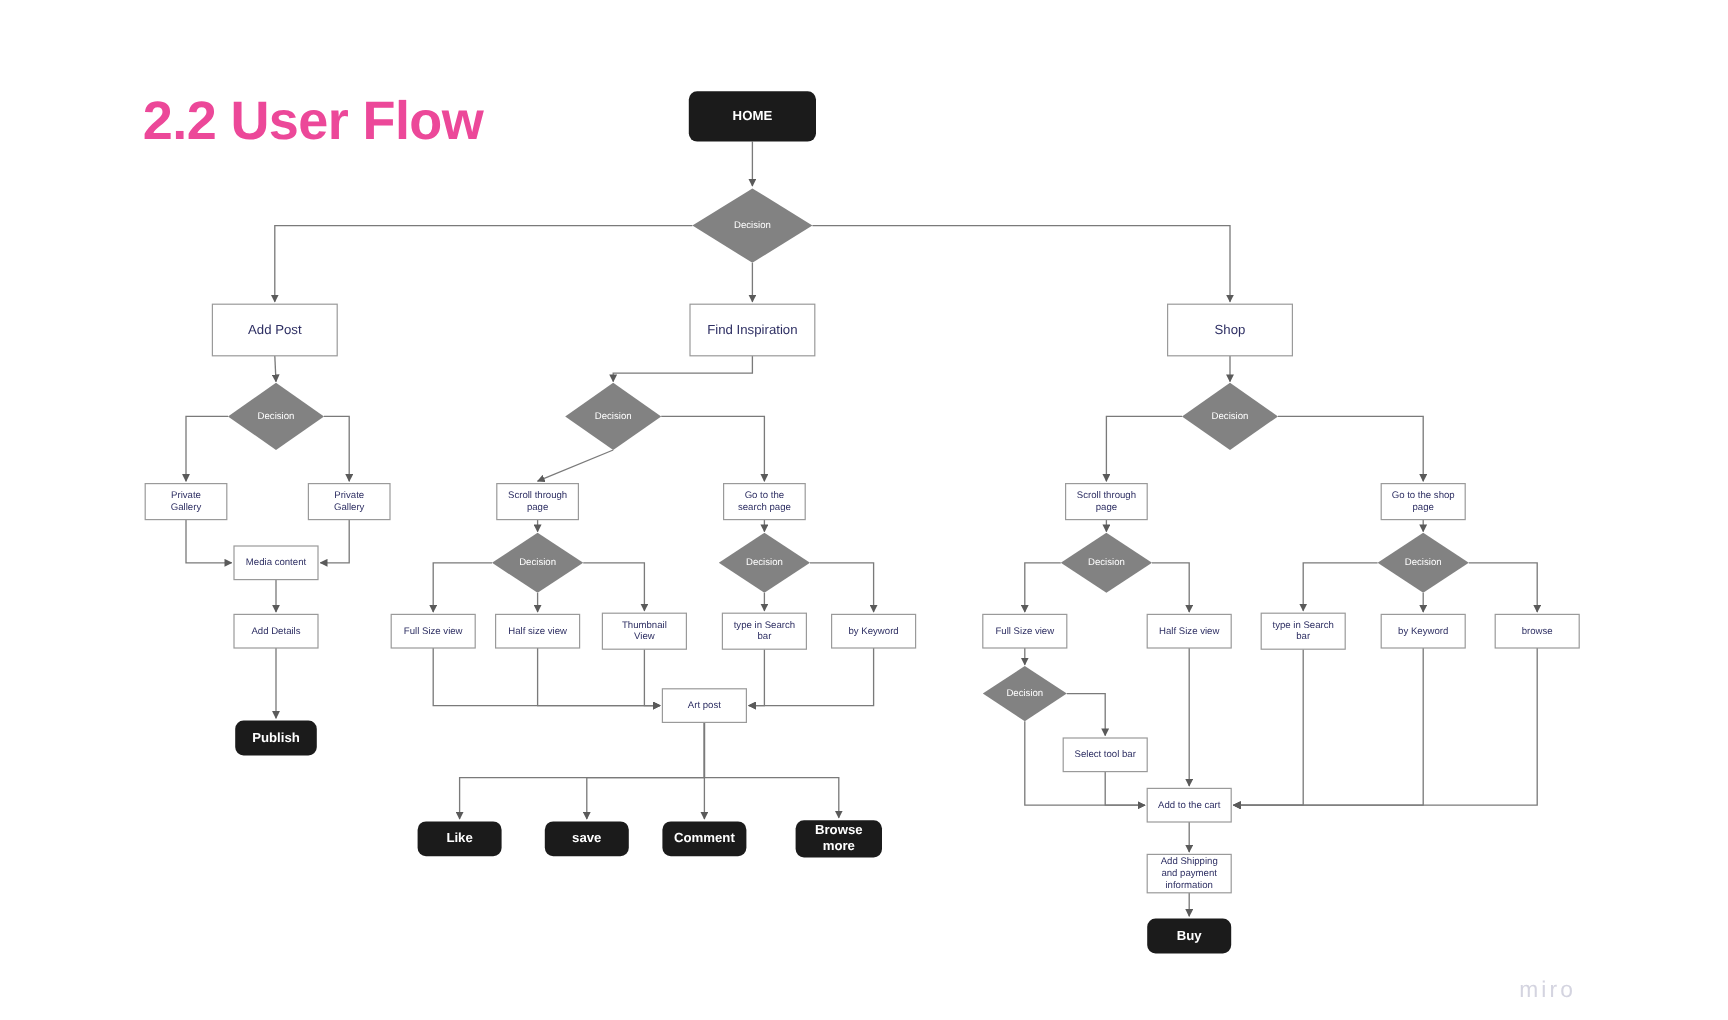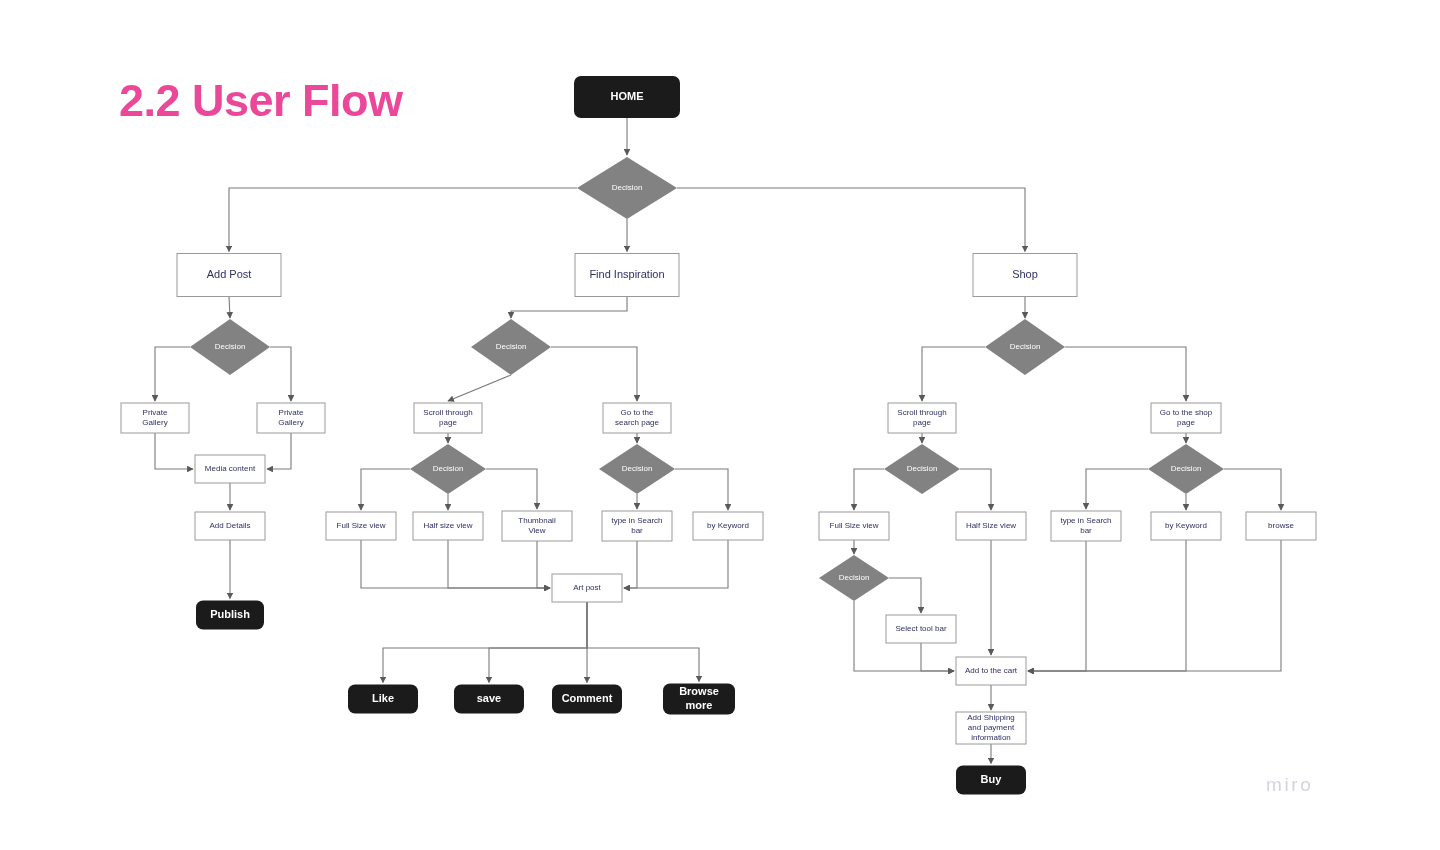--- a/index.html
+++ b/index.html
@@ -30,21 +30,21 @@
     font-size: 45px;
     letter-spacing: -0.5px;
     color: #ec4899;
     white-space: nowrap;
     line-height: 1.05;
     margin-top: 11px;
   }
   .watermark {
     position: absolute;
     left: 1266px;
-    top: 774px;
+    top: 815px;
     font-family: "Liberation Sans", sans-serif;
     font-size: 19px;
     letter-spacing: 2.6px;
     color: #d4d4e0;
     user-select: none;
   }
   
   .node-rect {
     fill: #ffffff;
     stroke: #9a9a9a;

